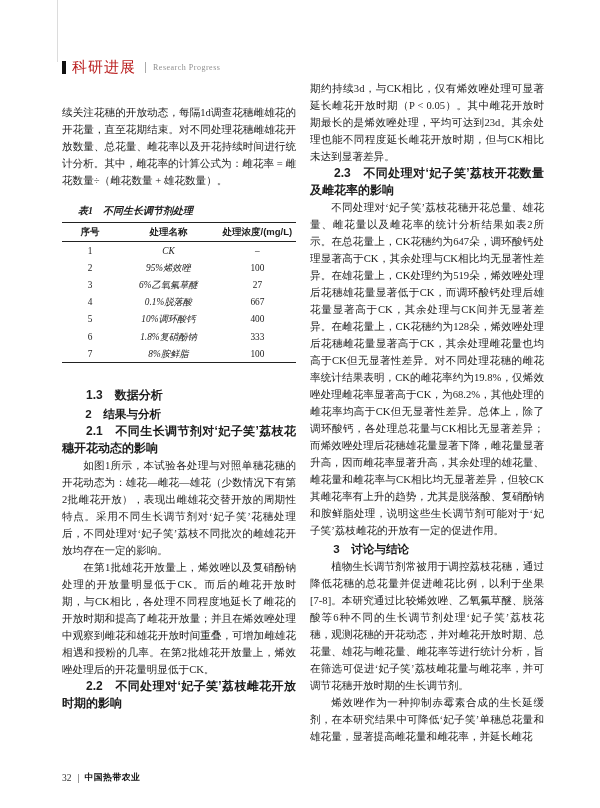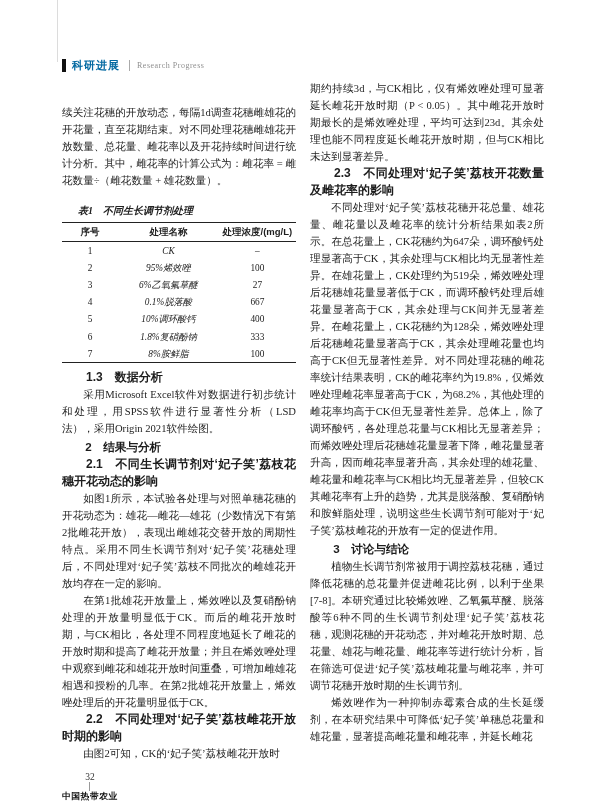--- a/index.html
+++ b/index.html
@@ -3,21 +3,21 @@
 <meta charset="utf-8">
 <style>
   html,body{margin:0;padding:0;background:#ffffff;}
   .page{position:relative;width:600px;height:808px;background:#ffffff;overflow:hidden;
         font-family:"Liberation Serif","DejaVu Serif",serif;color:#1d1d1d;}
   .scanline{position:absolute;left:57px;top:0;width:1px;height:62px;background:#dcdcdc;}
 
   
   .header{position:absolute;left:62px;top:58px;display:flex;align-items:center;}
   .hbar{display:inline-block;width:4px;height:13px;background:#111;margin-right:6px;}
-  .hcn{font-family:"Liberation Sans","DejaVu Sans",sans-serif;font-weight:bold;font-size:11px;color:#0369a1;letter-spacing:1px;}
+  .hcn{font-family:"Liberation Sans","DejaVu Sans",sans-serif;font-weight:normal;font-size:15px;color:#b91c1c;letter-spacing:1px;}
   .hsep{display:inline-block;width:1px;height:11px;background:#aaa;margin:0 7px 0 9px;}
   .hen{font-size:8px;color:#8f8f8f;letter-spacing:0.5px;}
 
   
   .col{position:absolute;width:234px;font-size:10.6px;line-height:17px;text-align:justify;
        text-justify:inter-ideograph;color:#1d1d1d;}
   .col-left{left:62px;top:104px;}
   .col-right{left:310px;top:80px;}
   .col p{margin:0;text-indent:2em;}
   .col p.noindent{text-indent:0;}
@@ -29,21 +29,21 @@
   .tcap{margin:13px 0 3px 16px;font-weight:600;font-style:italic;font-size:10px;color:#222;}
   table.t1{width:100%;border-collapse:collapse;font-size:9.3px;line-height:12px;
            border-top:1.6px solid #222;border-bottom:1.6px solid #222;}
   table.t1 th{font-family:"Liberation Sans","DejaVu Sans",sans-serif;font-weight:bold;
               border-bottom:0.8px solid #222;padding:3px 0;text-align:center;font-size:9.5px;}
   table.t1 td{padding:2.6px 0;text-align:center;color:#222;}
   td.tname{font-style:italic;margin-top:28px;}
   .c1{width:24%;} .c2{width:43%;} .c3{width:33%;}
 
   
-  .footer{position:absolute;left:62px;top:772px;display:flex;align-items:center;font-size:9.5px;color:#333;flex-direction:column;}
+  .footer{position:absolute;left:62px;top:772px;display:flex;align-items:center;font-size:9.5px;color:#333;}
   .fsep{display:inline-block;width:1px;height:9px;background:#999;margin:0 6px;}
   .fjournal{font-family:"Liberation Sans","DejaVu Sans",sans-serif;font-weight:bold;font-size:8.8px;color:#111;letter-spacing:0.5px;}
 </style>
 </head>
 <body>
 
 <div class="page">
   <div class="scanline"></div>
 
   <div class="header">
@@ -97,30 +97,28 @@
           <td>333</td>
         </tr>
         <tr>
           <td>7</td>
           <td class="tname">8%胺鲜脂</td>
           <td>100</td>
         </tr>
       </tbody>
     </table>
 
-    <p class="h" style="margin-top:6px;">1.3　数据分析</p>
-    <p>采用Microsoft Excel软件对数据进行初步统计和处理，用SPSS软件进行显著性分析（LSD法），采用Origin 2021软件绘图。</p>
+    <p class="h" style="margin-top:24px;">1.3　数据分析</p>
 
     <p class="h hsec">2　结果与分析</p>
     <p class="h">2.1　不同生长调节剂对‘妃子笑’荔枝花穗开花动态的影响</p>
     <p>如图1所示，本试验各处理与对照单穗花穗的开花动态为：雄花—雌花—雄花（少数情况下有第2批雌花开放），表现出雌雄花交替开放的周期性特点。采用不同生长调节剂对‘妃子笑’花穗处理后，不同处理对‘妃子笑’荔枝不同批次的雌雄花开放均存在一定的影响。</p>
     <p>在第1批雄花开放量上，烯效唑以及复硝酚钠处理的开放量明显低于CK。而后的雌花开放时期，与CK相比，各处理不同程度地延长了雌花的开放时期和提高了雌花开放量；并且在烯效唑处理中观察到雌花和雄花开放时间重叠，可增加雌雄花相遇和授粉的几率。在第2批雄花开放量上，烯效唑处理后的开花量明显低于CK。</p>
 
     <p class="h">2.2　不同处理对‘妃子笑’荔枝雌花开放时期的影响</p>
-    <p>由图2可知，CK的‘妃子笑’荔枝雌花开放时</p>
   </div>
 
   <div class="col col-right">
     <p class="noindent">期约持续3d，与CK相比，仅有烯效唑处理可显著延长雌花开放时期（P &lt; 0.05）。其中雌花开放时期最长的是烯效唑处理，平均可达到23d。其余处理也能不同程度延长雌花开放时期，但与CK相比未达到显著差异。</p>
 
     <p class="h">2.3　不同处理对‘妃子笑’荔枝开花数量及雌花率的影响</p>
     <p>不同处理对‘妃子笑’荔枝花穗开花总量、雄花量、雌花量以及雌花率的统计分析结果如表2所示。在总花量上，CK花穗约为647朵，调环酸钙处理显著高于CK，其余处理与CK相比均无显著性差异。在雄花量上，CK处理约为519朵，烯效唑处理后花穗雄花量显著低于CK，而调环酸钙处理后雄花量显著高于CK，其余处理与CK间并无显著差异。在雌花量上，CK花穗约为128朵，烯效唑处理后花穗雌花量显著高于CK，其余处理雌花量也均高于CK但无显著性差异。对不同处理花穗的雌花率统计结果表明，CK的雌花率约为19.8%，仅烯效唑处理雌花率显著高于CK，为68.2%，其他处理的雌花率均高于CK但无显著性差异。总体上，除了调环酸钙，各处理总花量与CK相比无显著差异；而烯效唑处理后花穗雄花量显著下降，雌花量显著升高，因而雌花率显著升高，其余处理的雄花量、雌花量和雌花率与CK相比均无显著差异，但较CK其雌花率有上升的趋势，尤其是脱落酸、复硝酚钠和胺鲜脂处理，说明这些生长调节剂可能对于‘妃子笑’荔枝雌花的开放有一定的促进作用。</p>
 
     <p class="h hsec">3　讨论与结论</p>
     <p>植物生长调节剂常被用于调控荔枝花穗，通过降低花穗的总花量并促进雌花比例，以利于坐果[7-8]。本研究通过比较烯效唑、乙氧氟草醚、脱落酸等6种不同的生长调节剂处理‘妃子笑’荔枝花穗，观测花穗的开花动态，并对雌花开放时期、总花量、雄花与雌花量、雌花率等进行统计分析，旨在筛选可促进‘妃子笑’荔枝雌花量与雌花率，并可调节花穗开放时期的生长调节剂。</p>

